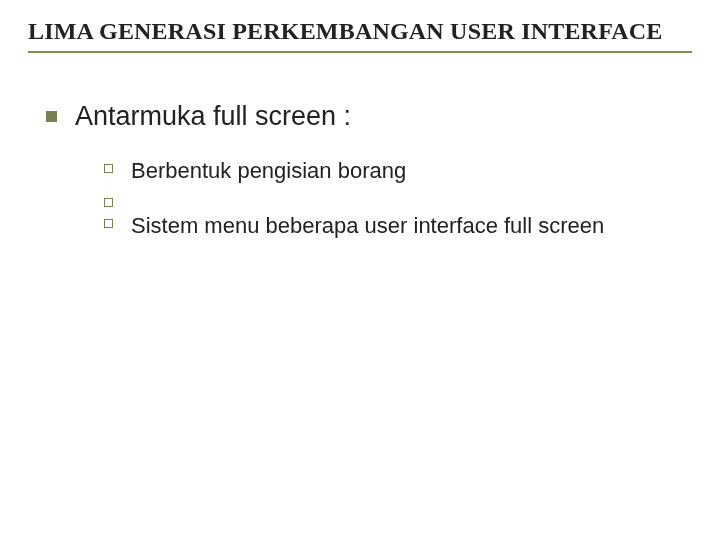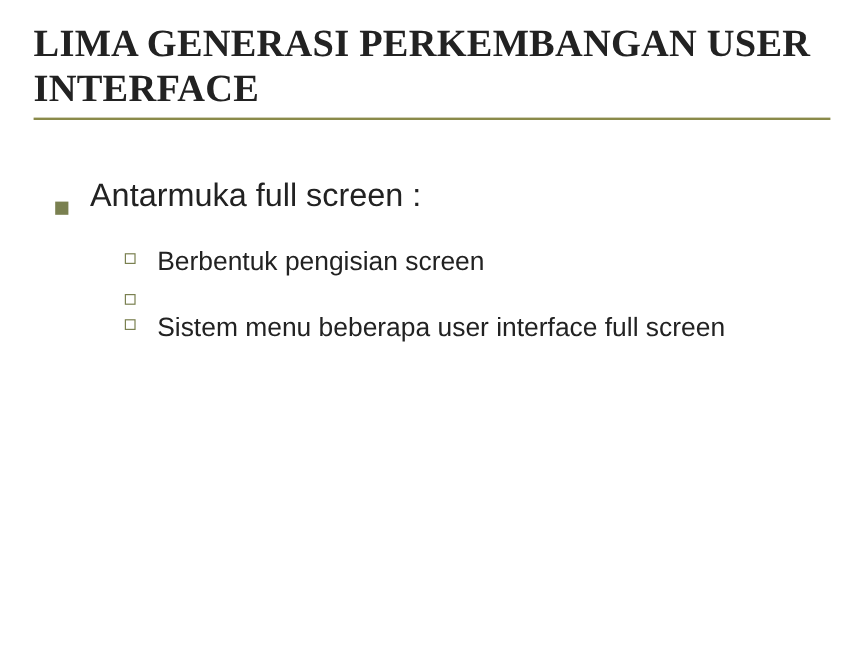--- a/index.html
+++ b/index.html
@@ -14,28 +14,28 @@
       font-family: Arial, sans-serif;
       padding: 18px 28px;
     }
     .title-wrap {
       border-bottom: 2px solid #8a8a4a;
       padding-bottom: 6px;
       margin-bottom: 48px;
     }
     .title {
       font-family: "Times New Roman", Times, serif;
-      font-size: 32px;
+      font-size: 24px;
       font-weight: bold;
       color: #222;
       letter-spacing: 0.2px;
     }
     .section {
       display: flex;
-      align-items: flex-end;
+      align-items: flex-start;
       margin-left: 18px;
       margin-bottom: 24px;
     }
     .bullet-sq {
       width: 11px;
       height: 11px;
       background: #7a8050;
       margin-top: 10px;
       margin-right: 18px;
       flex-shrink: 0;
@@ -77,21 +77,21 @@
 </div>
 
 <div class="section">
   <div class="bullet-sq"></div>
   <div class="section-heading">Antarmuka full screen :</div>
 </div>
 
 <div class="sublist">
   <div class="subitem">
     <div class="bullet-hollow"></div>
-    <div class="subtext">Berbentuk pengisian screen</div>
+    <div class="subtext">Berbentuk pengisian borang</div>
   </div>
   <div class="subitem">
     <div class="bullet-hollow"></div>
   </div>
   <div class="subitem">
     <div class="bullet-hollow"></div>
     <div class="subtext">Sistem menu beberapa user interface full screen</div>
   </div>
 </div>
 

